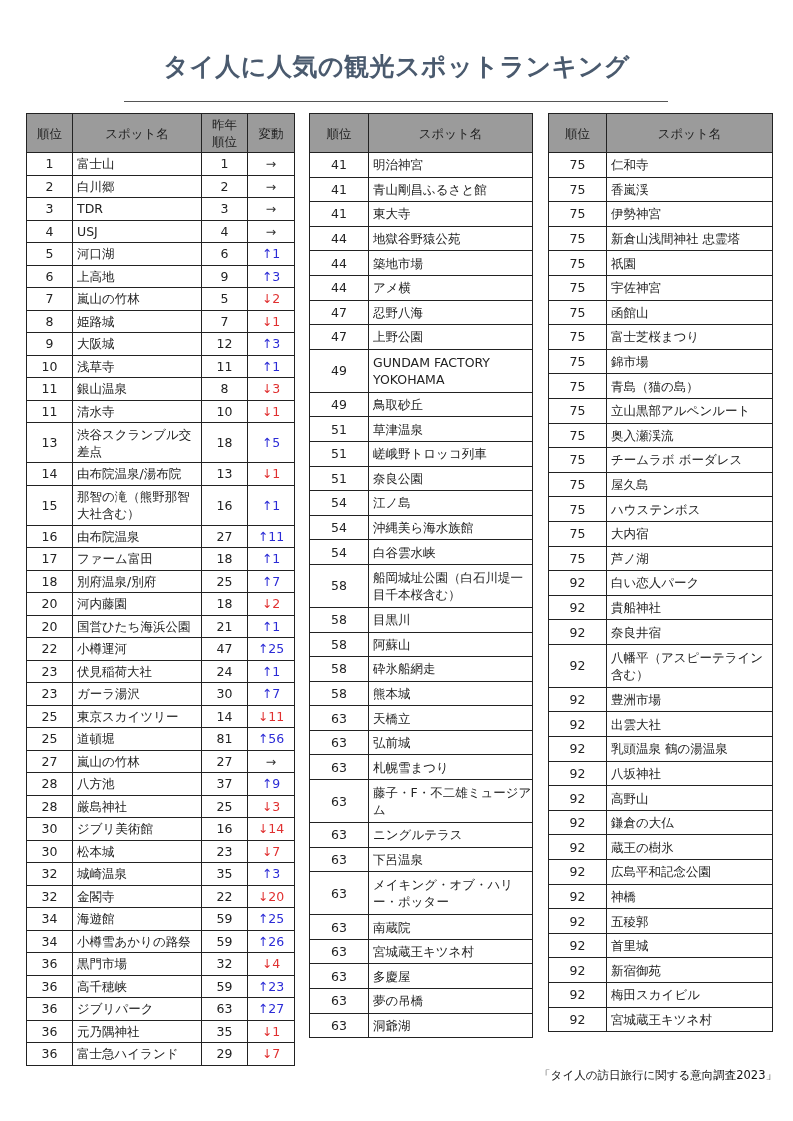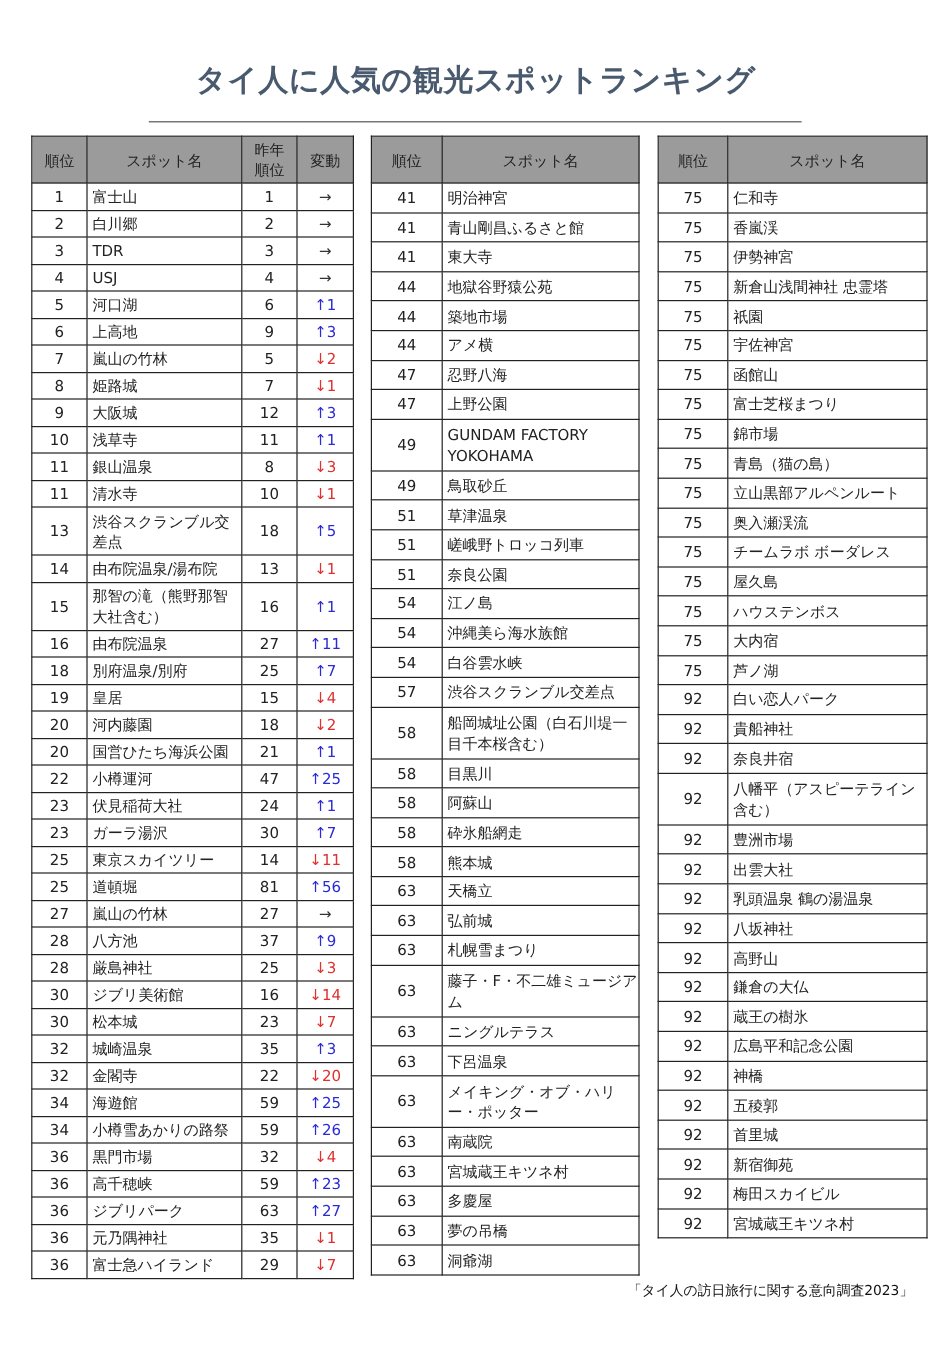--- a/index.html
+++ b/index.html
@@ -20,21 +20,21 @@
   .flat { color:#333; }
   #t1 { left:26px; top:113px; width:268px; }
   #t1 td { height:21.5px; }
   #t1 td.two { height:39px; }
   #t2 { left:309px; top:113px; width:223px; }
   #t2 td { height:23.6px; }
   #t2 td.two { height:42px; }
   #t3 { left:548px; top:113px; width:224px; }
   #t3 td { height:23.6px; }
   #t3 td.two { height:42px; }
-  .source { position:absolute; right:32px; top:1067px; text-align:right;
+  .source { position:absolute; right:16px; top:1067px; text-align:right;
             font-size:11.5px; line-height:16px; color:#111; }
 </style>
 </head>
 <body>
 
 <div class="title">タイ人に人気の観光スポットランキング</div>
 <div class="title-rule"></div>
 
 <table id="t1">
   <colgroup>
@@ -142,30 +142,30 @@
         <td class="c two">16</td>
         <td class="c up two">↑1</td>
       </tr>
       <tr>
         <td class="c">16</td>
         <td class="n">由布院温泉</td>
         <td class="c">27</td>
         <td class="c up">↑11</td>
       </tr>
       <tr>
+        <td class="c">17</td>
+        <td class="n">ファーム富田</td>
+        <td class="c">18</td>
+        <td class="c up">↑1</td>
+      </tr>
+      <tr>
         <td class="c">18</td>
         <td class="n">別府温泉/別府</td>
         <td class="c">25</td>
         <td class="c up">↑7</td>
-      </tr>
-      <tr>
-        <td class="c">19</td>
-        <td class="n">皇居</td>
-        <td class="c">15</td>
-        <td class="c down">↓4</td>
       </tr>
       <tr>
         <td class="c">20</td>
         <td class="n">河内藤園</td>
         <td class="c">18</td>
         <td class="c down">↓2</td>
       </tr>
       <tr>
         <td class="c">20</td>
         <td class="n">国営ひたち海浜公園</td>
@@ -359,24 +359,20 @@
       </tr>
       <tr>
         <td class="c">54</td>
         <td class="n">沖縄美ら海水族館</td>
       </tr>
       <tr>
         <td class="c">54</td>
         <td class="n">白谷雲水峡</td>
       </tr>
       <tr>
-        <td class="c">57</td>
-        <td class="n">渋谷スクランブル交差点</td>
-      </tr>
-      <tr>
         <td class="c two">58</td>
         <td class="n two">船岡城址公園（白石川堤一目千本桜含む）</td>
       </tr>
       <tr>
         <td class="c">58</td>
         <td class="n">目黒川</td>
       </tr>
       <tr>
         <td class="c">58</td>
         <td class="n">阿蘇山</td>

